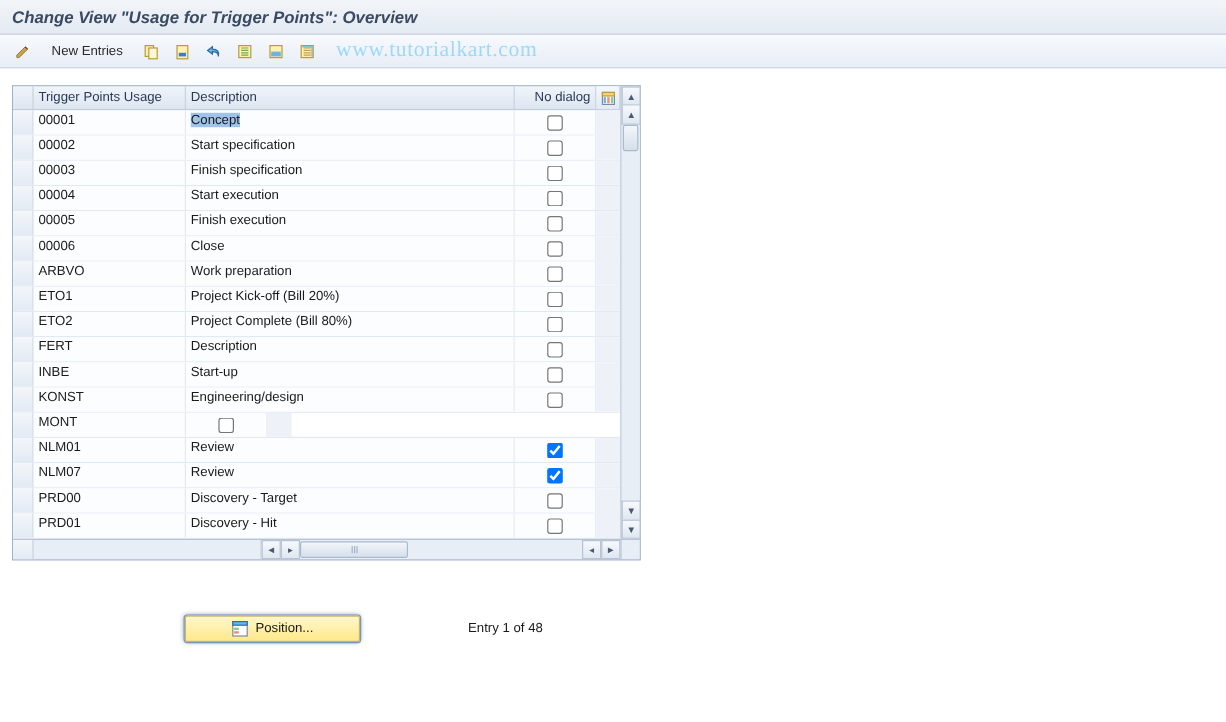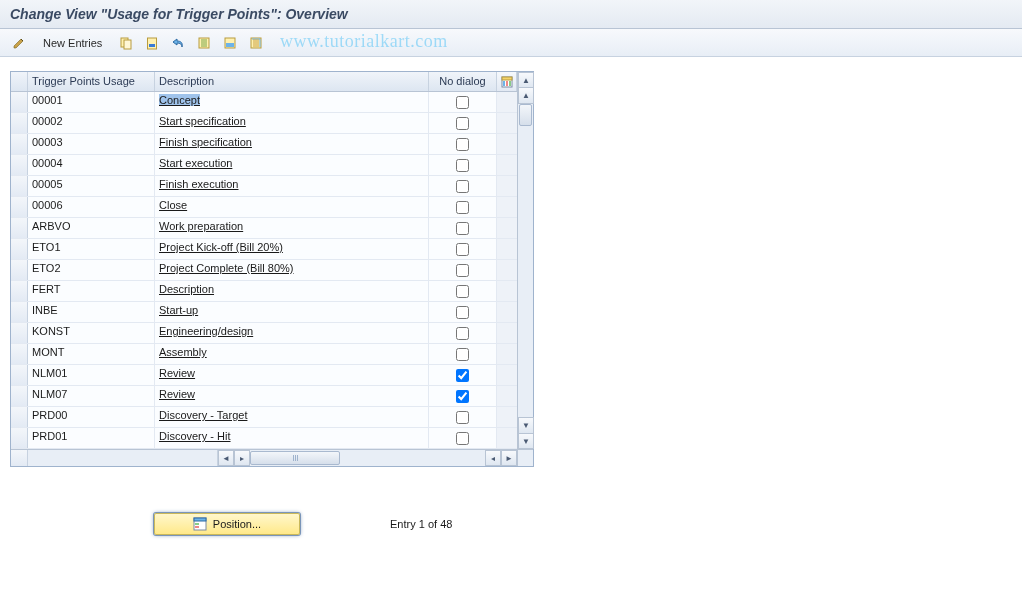--- a/index.html
+++ b/index.html
@@ -101,21 +101,21 @@
   }
   .grid-head{
     display:flex;
     background:linear-gradient(#f0f4fa,#dde6f1);
     border-bottom:1px solid #b8c4d4;
     height:20px;
   }
   .col-handle{width:17px;border-right:1px solid #c7d2e0;}
   .col-usage{width:127px;}
   .col-desc{flex:1;}
-  .col-dialog{width:68px;text-align:center;}
+  .col-dialog{width:68px;text-align:right;}
   .col-cfg{width:20px;}
   .hcell{
     border-right:1px solid #c7d2e0;
     padding:3px 4px 0 4px;
     color:#2b3a54;
     font-size:11px;
     overflow:hidden;white-space:nowrap;
   }
   .hcell.cfg{
     display:flex;align-items:center;justify-content:center;padding:0;
@@ -137,21 +137,21 @@
   }
   .row .rcell{
     border-right:1px solid #e3e9f2;
     padding:2px 4px 0 4px;
     font-size:11px;
     color:#1a1a1a;
     background:#fbfdff;
     overflow:hidden;white-space:nowrap;
   }
   .row .rcell.usage{width:127px;background:#fbfdff;}
-  .row .rcell.desc{flex:1;text-decoration:underline;}
+  .row .rcell.desc{flex:1;}
   .row .rcell.dialog{
     width:68px;display:flex;align-items:center;justify-content:center;padding:0;
   }
   .row .rcell.dialog input{
     width:13px;height:13px;margin:0;
   }
   .row .rcell.cfgpad{width:20px;background:#eef2f8;border-right:none;}
   .row.sel .rcell.desc span.hilite{
     background:#9fc3eb;
   }
@@ -376,21 +376,20 @@
             <div class="rcell usage">KONST</div>
             <div class="rcell desc">Engineering/design</div>
             <div class="rcell dialog">
               <input type="checkbox" style="">
             </div>
             <div class="rcell cfgpad"></div>
           </div>
           <div class="row">
             <div class="rhandle"></div>
             <div class="rcell usage">MONT</div>
-            <div class="rcell desc">Assembly</div>
             <div class="rcell dialog">
               <input type="checkbox" style="">
             </div>
             <div class="rcell cfgpad"></div>
           </div>
           <div class="row">
             <div class="rhandle"></div>
             <div class="rcell usage">NLM01</div>
             <div class="rcell desc">Review</div>
             <div class="rcell dialog">

